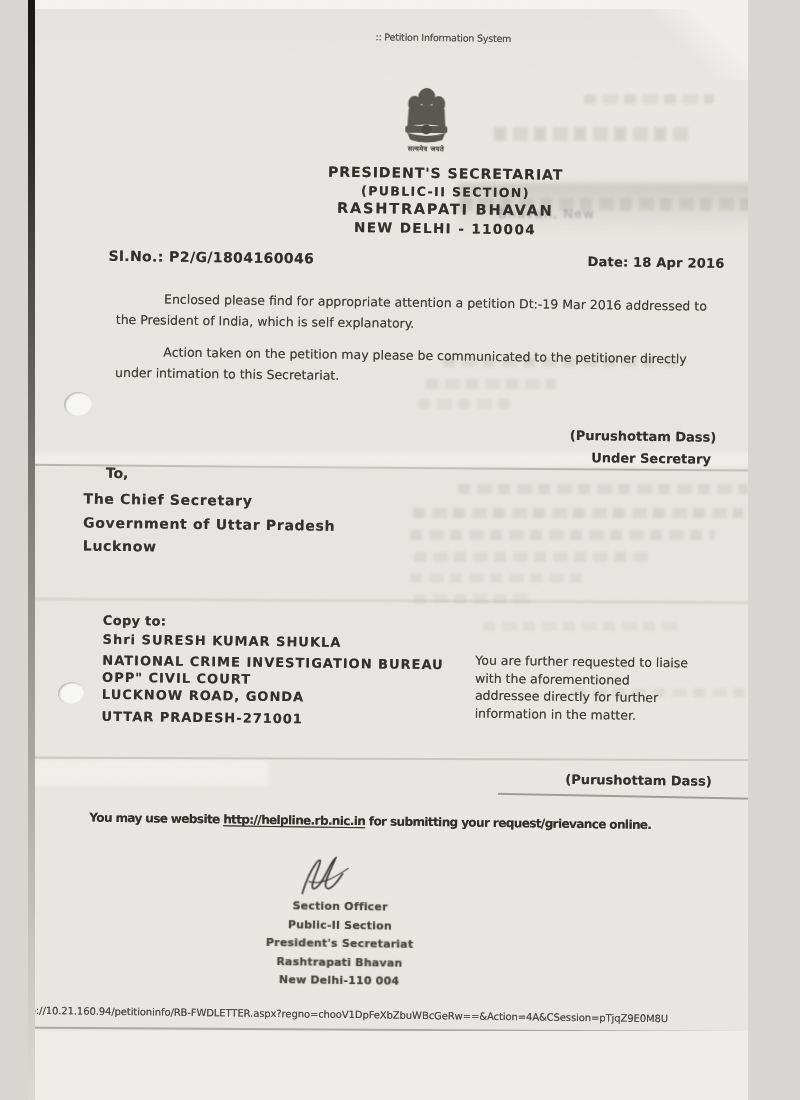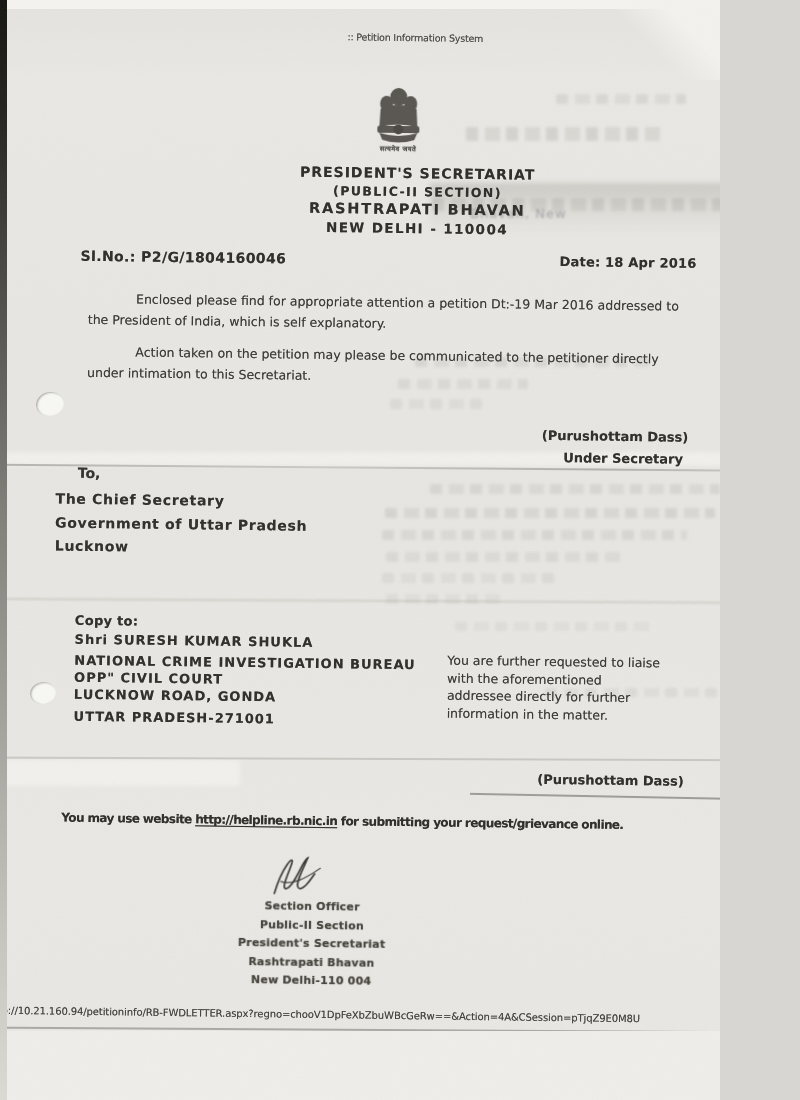--- a/index.html
+++ b/index.html
@@ -1,20 +1,21 @@
 <!DOCTYPE html>
 <html><head>
 <meta charset="utf-8">
 <style>
   html,body{margin:0;padding:0;background:#d8d6d2;}
   .paper{
     position:relative;width:720px;height:1100px;overflow:hidden;
     background:#e8e6e2;
     background-image:linear-gradient(180deg,#e5e3df 0%,#eae8e4 7%,#e8e6e2 45%,#eae8e4 78%,#e9e7e3 100%);
     font-family:"DejaVu Sans","Liberation Sans",sans-serif;
+    margin-left:28px;
   }
   .abs{position:absolute;}
   
   .doc{
     position:absolute;inset:0;
     transform:rotate(0.75deg);transform-origin:20px 0;
     color:#34322e;text-shadow:0 0 .5px rgba(45,43,40,.55);
   }
   
   .note-header{left:348px;top:27px;font-size:9.5px;letter-spacing:-.2px;color:#4c4a46;}

